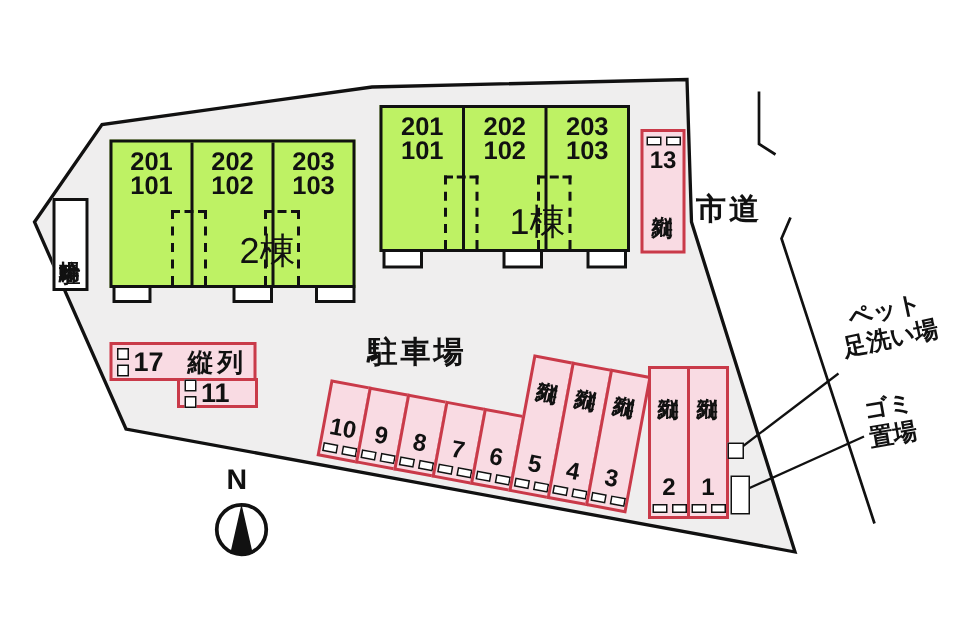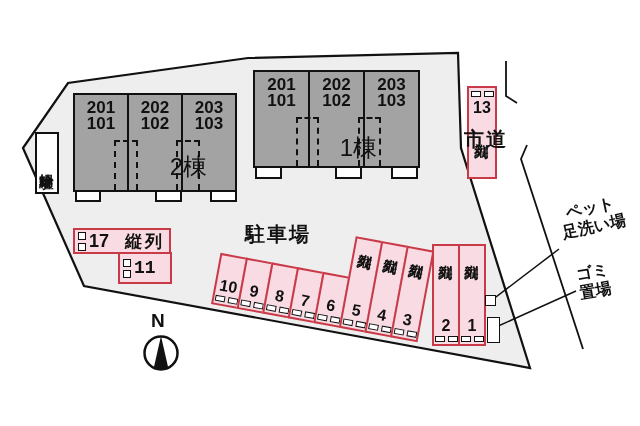--- a/index.html
+++ b/index.html
@@ -4,21 +4,21 @@
 <style>
   html,body{margin:0;padding:0;background:#fff;}
   #canvas{
     position:relative;width:640px;height:426px;background:#fff;overflow:hidden;
     font-family:"Liberation Sans","DejaVu Sans",sans-serif;color:#111;
   }
   #plan-svg{position:absolute;left:0;top:0;z-index:0;}
   
   .building{
     position:absolute;box-sizing:border-box;border:2px solid #111;
-    background:#a3a3a3;display:flex;z-index:2;
+    background:#bef264;display:flex;z-index:2;
   }
   .unit{flex:1;border-left:2px solid #111;position:relative;}
   .unit.first{border-left:none;}
   .unit-label{margin-top:5px;text-align:center;font-weight:bold;font-size:17px;line-height:0.95;}
   .unit-label span{display:block;}
   .bname{position:absolute;font-weight:normal;font-size:24px;text-align:right;z-index:3;}
   .stairs{position:absolute;bottom:0;box-sizing:border-box;border:2px dashed #111;border-bottom:none;z-index:3;}
   .porch{position:absolute;box-sizing:border-box;border:2px solid #111;background:#fff;z-index:1;}
   
   .stall{
@@ -28,22 +28,22 @@
   }
   .stall .num{font-weight:bold;font-size:16px;line-height:1;}
   .stops{display:flex;gap:3px;margin:2px 0 2px;}
   .stops i{display:block;width:8px;height:4px;background:#fff;border:1px solid #111;}
   .vtext{writing-mode:vertical-rl;text-orientation:upright;font-weight:bold;font-size:14px;line-height:1;letter-spacing:1px;}
   #row-a{position:absolute;left:211px;top:252px;width:212px;height:52px;
     transform:rotate(10.5deg);transform-origin:0 100%;z-index:2;}
   .tall .vtext{margin-top:3px;}
   .tall .sp{flex:1;}
   #pair-stalls{position:absolute;left:432px;top:244px;width:54px;height:102px;z-index:2;}
-  #stall13{position:absolute;left:427px;top:86px;width:30px;height:93px;box-sizing:border-box;
-    border:2px solid #c93a49;background:#f9dbe3;display:flex;flex-direction:column;align-items:center;z-index:2;margin-left:40px;}
+  #stall13{position:absolute;left:427px;top:86px;width:30px;height:83px;box-sizing:border-box;
+    border:2px solid #c93a49;background:#f9dbe3;display:flex;flex-direction:column;align-items:center;z-index:2;}
   #stall13 .num{font-weight:bold;font-size:16px;}
   #stall13 .vtext{margin-top:16px;}
   
   .hbox{position:absolute;box-sizing:border-box;border:2px solid #c93a49;background:#f9dbe3;
     display:flex;align-items:center;z-index:2;}
   .dash-ico{display:flex;flex-direction:column;gap:3px;margin-left:3px;}
   .dash-ico i{display:block;width:6px;height:6px;background:#fff;border:1px solid #111;}
   .hbox .num{font-weight:bold;font-size:18px;margin-left:3px;line-height:1;}
   .hbox .tandem-h{font-weight:bold;font-size:17px;margin-left:16px;letter-spacing:3px;}
   
@@ -96,21 +96,21 @@
       </div>
     </div>
     <div class="unit">
       <div class="unit-label">
         <span>203</span>
         <span>103</span>
       </div>
     </div>
     <div class="stairs" style="left:39px;width:24px;height:50px;"></div>
     <div class="stairs" style="left:101px;width:24px;height:50px;"></div>
-    <div class="bname" style="left:76px;top:56px;width:56px;">2棟</div>
+    <div class="bname" style="left:66px;top:56px;width:56px;">2棟</div>
   </div>
 
   <div class="porch" style="left:75px;top:190px;width:26px;height:12px;"></div>
   <div class="porch" style="left:155px;top:190px;width:27px;height:12px;"></div>
   <div class="porch" style="left:210px;top:190px;width:27px;height:12px;"></div>
 
   <div class="building" style="left:253px;top:70px;width:167px;height:98px;">
     <div class="unit first">
       <div class="unit-label">
         <span>201</span>
@@ -234,21 +234,21 @@
   </div>
 
   <div class="hbox" style="left:73px;top:228px;width:98px;height:26px;">
     <span class="dash-ico">
         <i></i>
         <i></i>
       </span>
     <span class="num">17</span>
     <span class="tandem-h">縦列</span>
   </div>
-  <div class="hbox" style="left:118px;top:252px;width:54px;height:32px;font-family:Liberation Mono, monospace;">
+  <div class="hbox" style="left:118px;top:252px;width:54px;height:20px;">
     <span class="dash-ico">
         <i></i>
         <i></i>
       </span>
     <span class="num">11</span>
   </div>
 
   <div id="pet-box"></div>
   <div id="garbage-box"></div>
 

